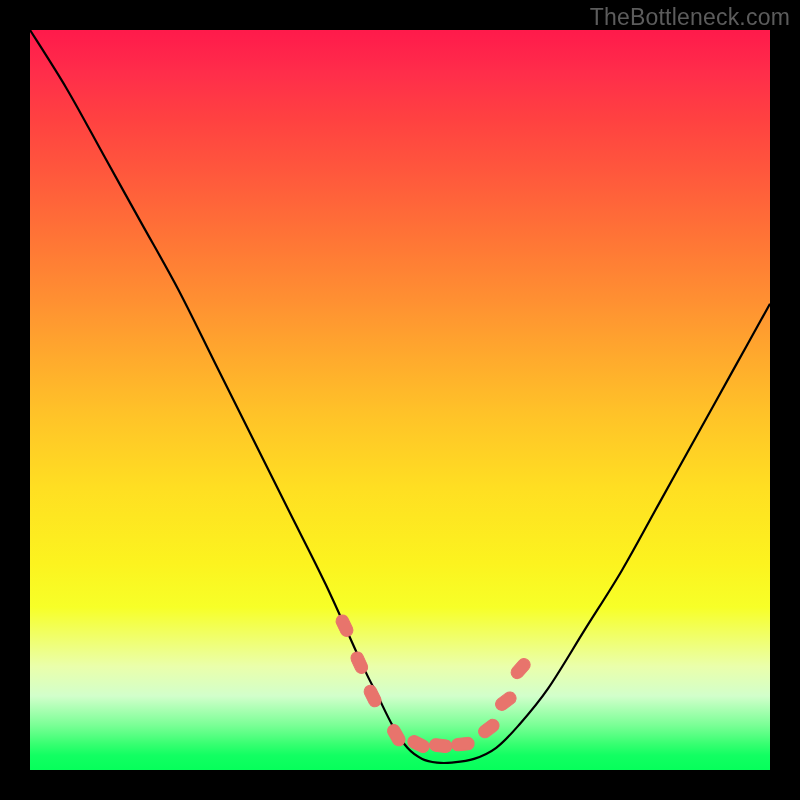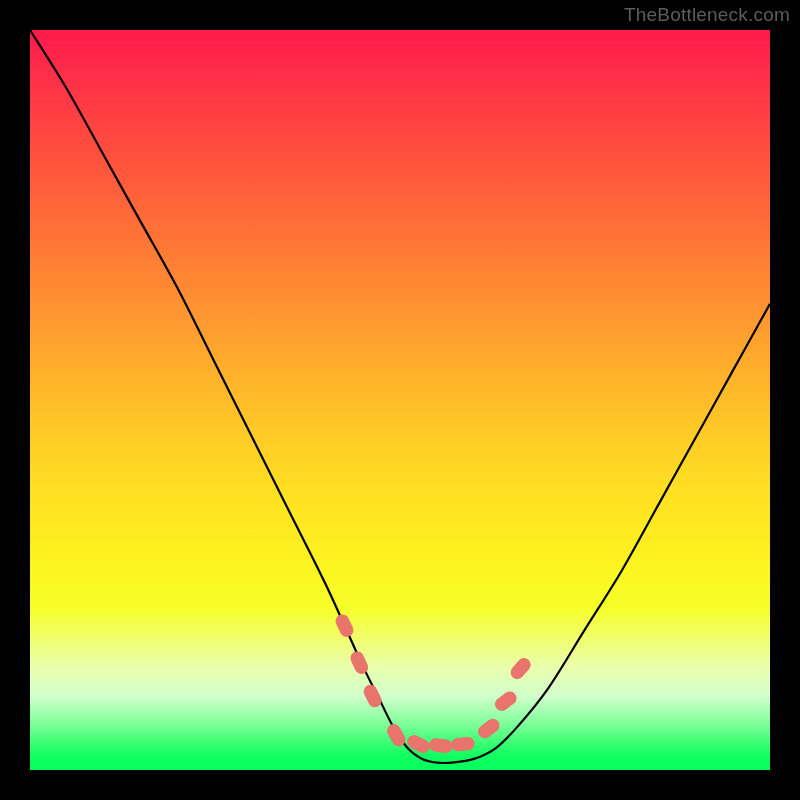--- a/index.html
+++ b/index.html
@@ -59,21 +59,21 @@
     left: 0;
     top: 0;
     width: 740px;
     height: 740px;
     overflow: visible;
   }
   .watermark {
     position: absolute;
     top: 4px;
     right: 10px;
-    font-size: 19px;
+    font-size: 23px;
     font-weight: 400;
     color: #5c5c5c;
     letter-spacing: 0.2px;
     user-select: none;
   }
 </style>
 </head>
 <body>
 
 <div class="frame">

